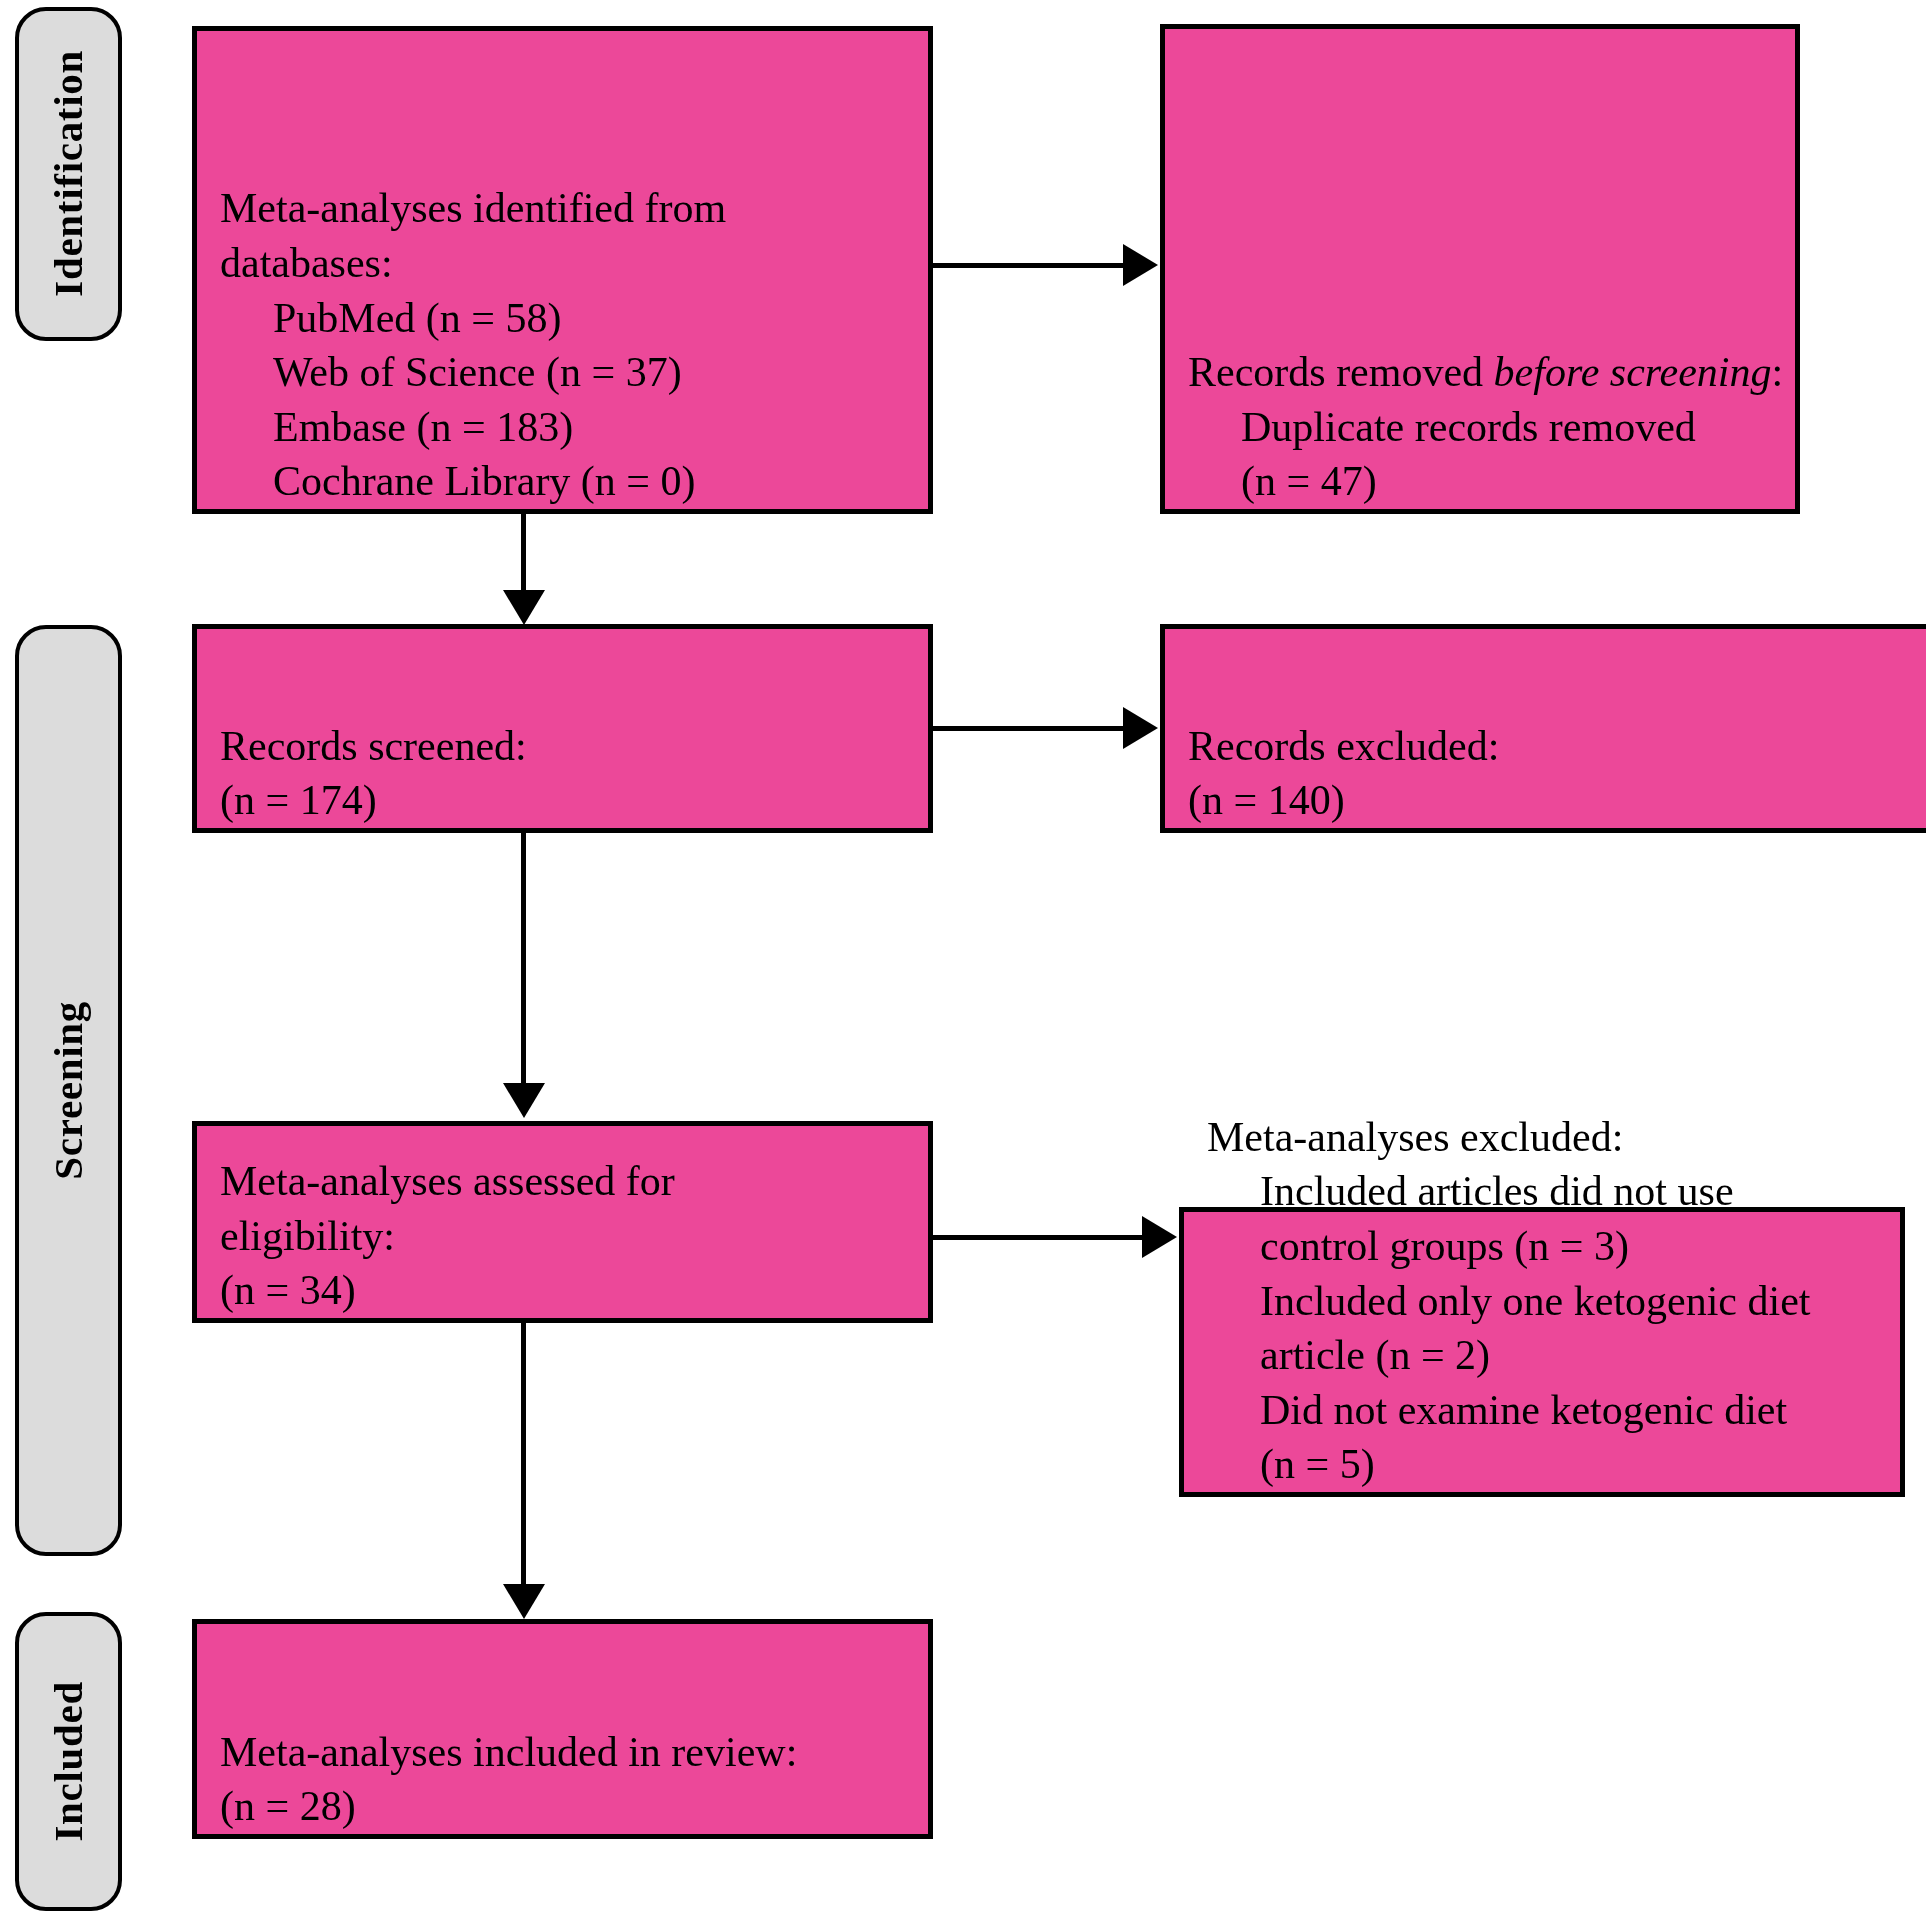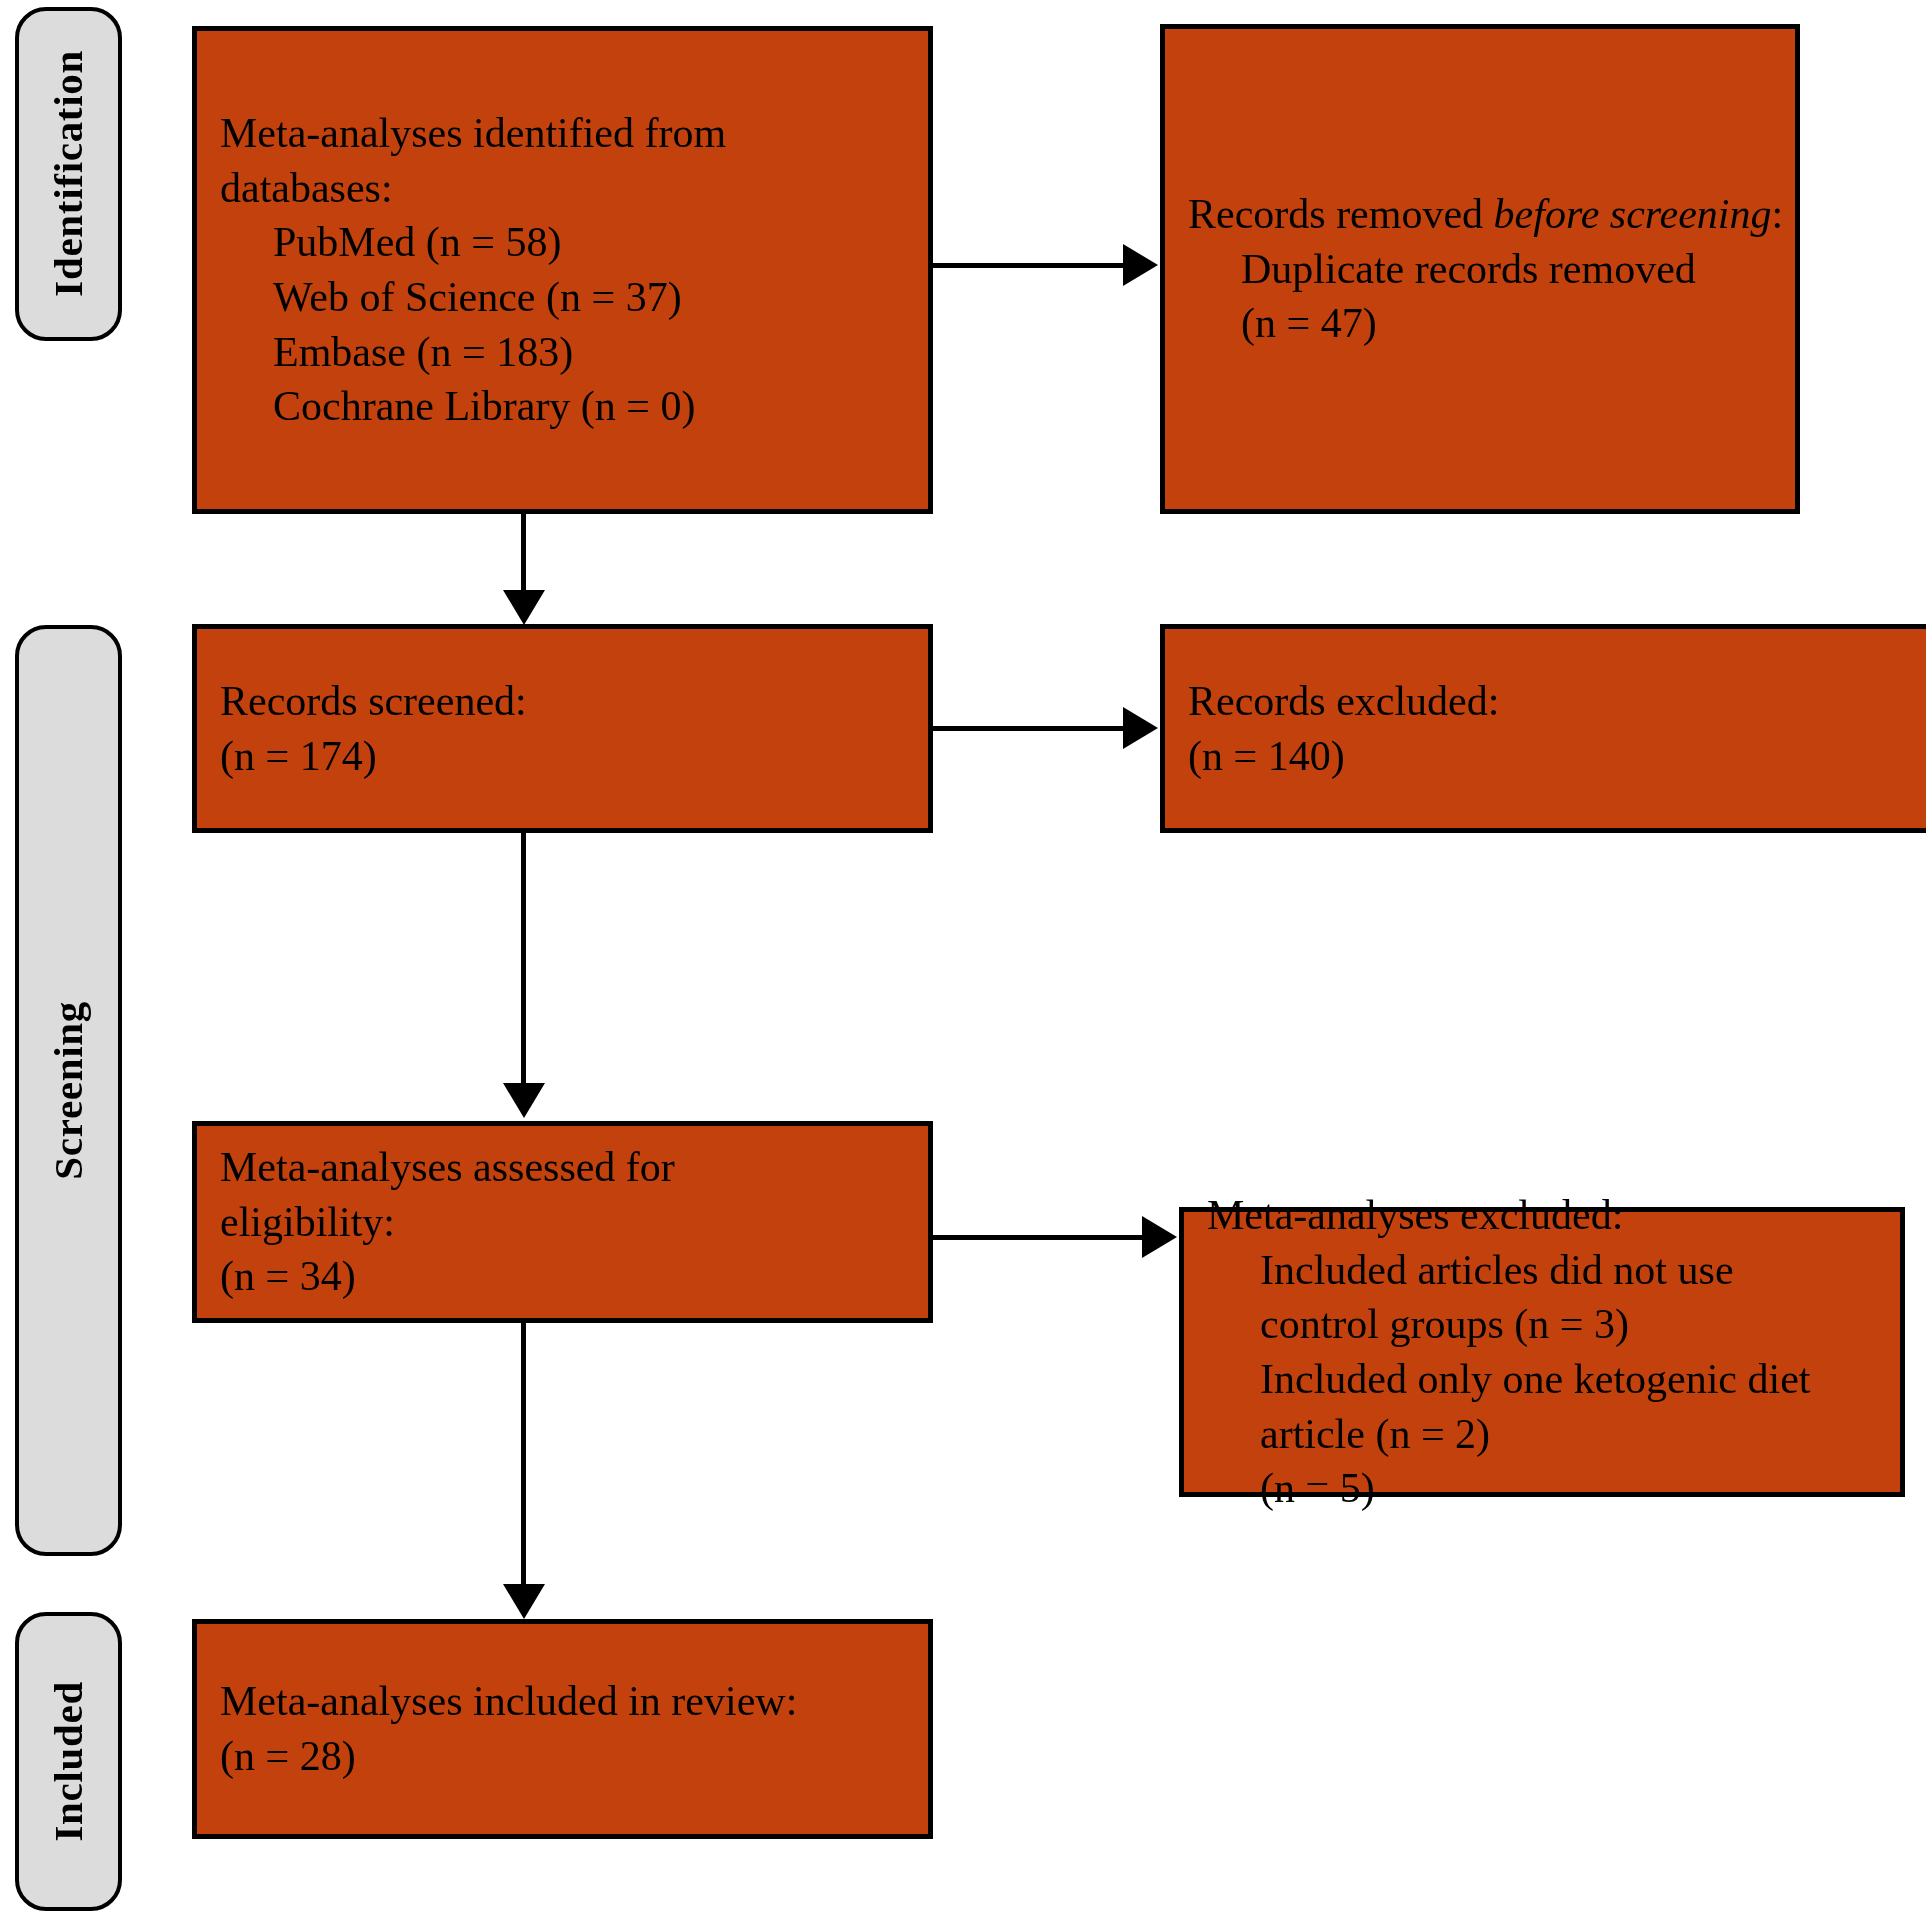--- a/index.html
+++ b/index.html
@@ -36,25 +36,25 @@
     font-size: 41px;
     letter-spacing: 0.7px;
     color: #000000;
     white-space: nowrap;
     line-height: 1;
   }
 
   
   .flow-box {
     position: absolute;
-    background: #c2410c;
+    background: #ec4899;
     border: 5.4px solid #000000;
     box-sizing: border-box;
     display: flex;
-    align-items: center;
+    align-items: flex-end;
   }
   .box-inner {
     width: 100%;
     padding: 0 23px;
     box-sizing: border-box;
   }
   .line {
     font-size: 42px;
     line-height: 1.30;
     color: #000000;
@@ -153,20 +153,21 @@
     </div>
   </div>
 
   <div class="flow-box" style="left:1179px; top:1207px; width:726px; height:290px;">
     <div class="box-inner">
       <div class="line">Meta-analyses excluded:</div>
       <div class="line indent">Included articles did not use</div>
       <div class="line indent">control groups (n = 3)</div>
       <div class="line indent">Included only one ketogenic diet</div>
       <div class="line indent">article (n = 2)</div>
+      <div class="line indent">Did not examine ketogenic diet</div>
       <div class="line indent">(n = 5)</div>
     </div>
   </div>
 
   <div class="flow-box" style="left:192px; top:1619px; width:741px; height:220px;">
     <div class="box-inner">
       <div class="line">Meta-analyses included in review:</div>
       <div class="line">(n = 28)</div>
     </div>
   </div>

